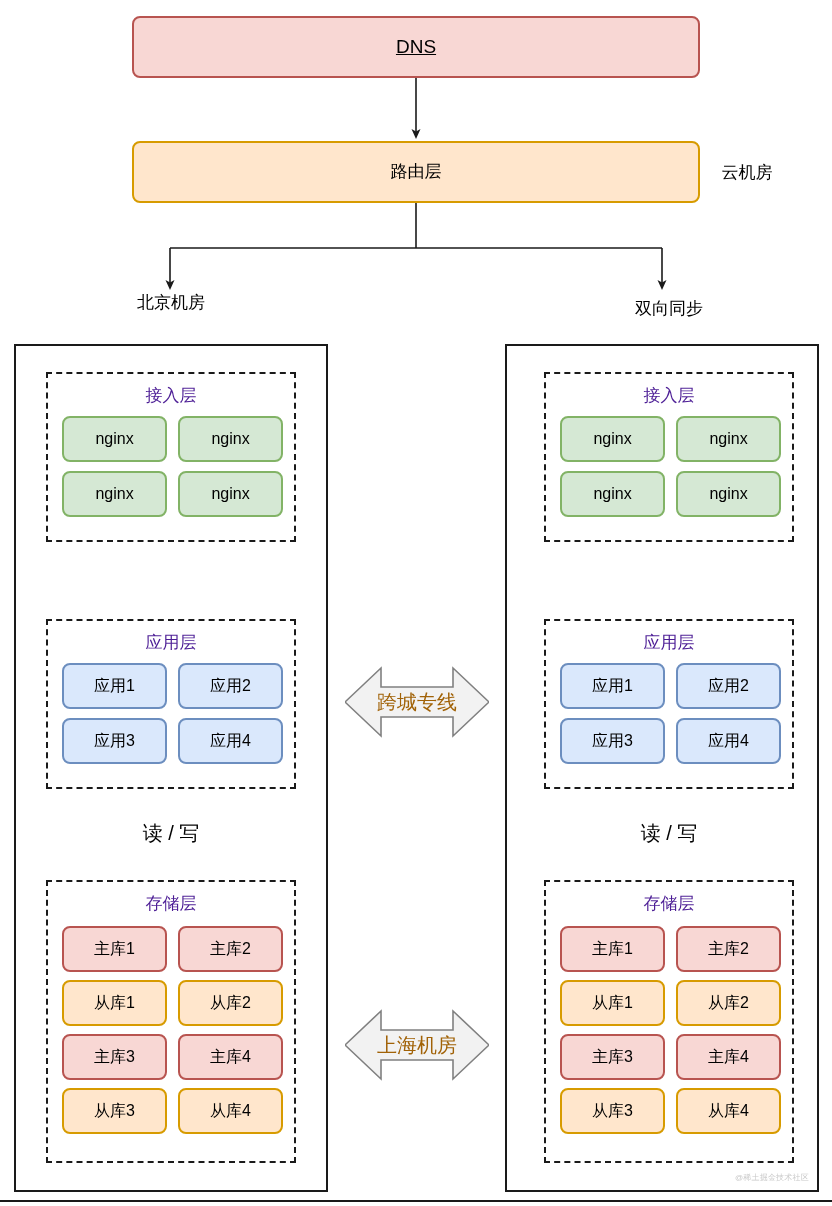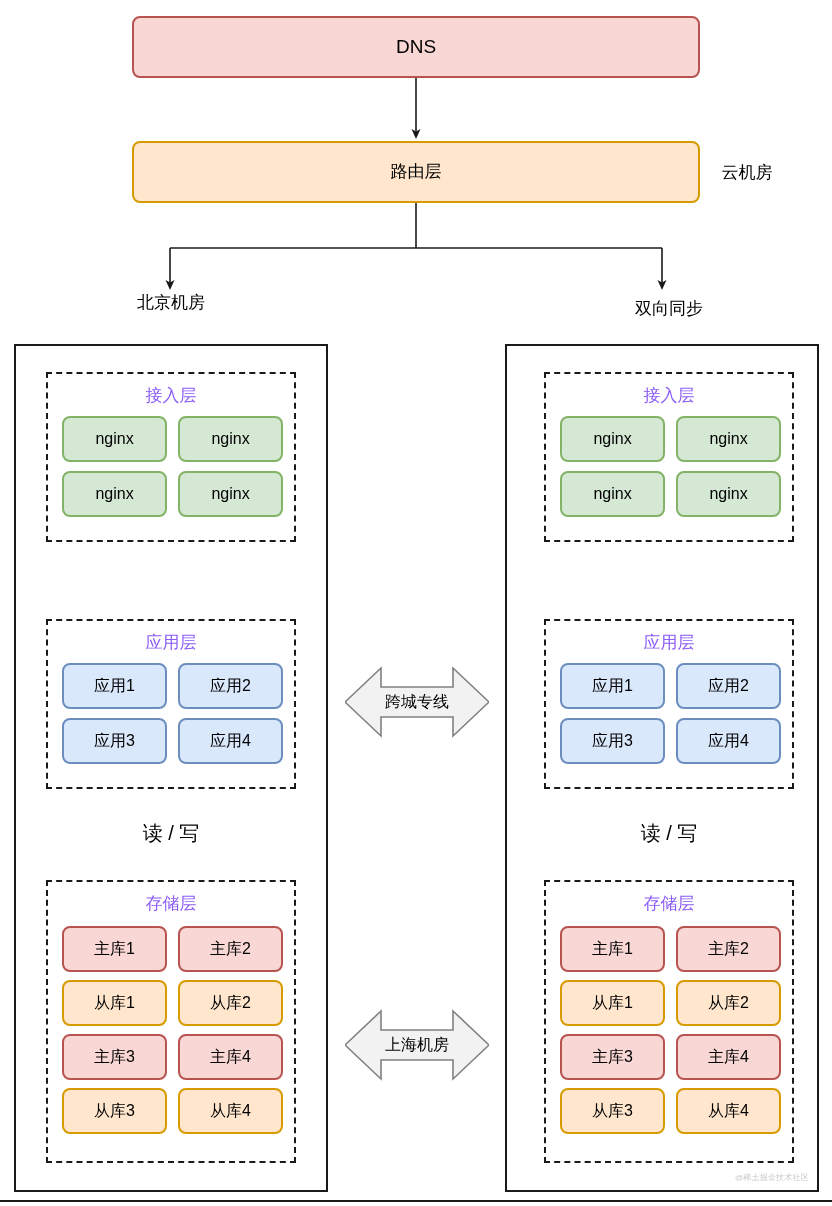--- a/index.html
+++ b/index.html
@@ -45,21 +45,21 @@
   .layer-group {
     border: 2px dashed #1a1a1a;
     background: transparent;
   }
   .layer-title {
     position: absolute;
     left: 0;
     right: 0;
     text-align: center;
     font-size: 17px;
-    color: #8b5cf6;
+    color: #4c1d95;
   }
 
   
   .label {
     white-space: nowrap;
     text-align: center;
     color: #000;
   }
   .label-dc   { font-size: 17px; }
   .label-cloud{ font-size: 17px; }
@@ -79,22 +79,22 @@
 
   
   .biarrow {
     display: flex;
     align-items: center;
     justify-content: center;
   }
   .biarrow svg { position: absolute; left: 0; top: 0; }
   .biarrow span {
     position: relative;
-    font-size: 16px;
-    color: #000000;
+    font-size: 20px;
+    color: #a16207;
   }
 
   .watermark {
     font-size: 8px;
     color: #c9c9c9;
     white-space: nowrap;
     letter-spacing: 0.2px;
   }
   .bottom-rule {
     background: #1a1a1a;
@@ -124,21 +124,21 @@
       <line x1="171" y1="542" x2="171" y2="611" marker-end="url(#ah)"></line>
 
       <line x1="171" y1="790" x2="171" y2="872" marker-end="url(#ah)"></line>
 
       <line x1="669" y1="542" x2="669" y2="611" marker-end="url(#ah)"></line>
 
       <line x1="669" y1="790" x2="669" y2="872" marker-end="url(#ah)"></line>
     </g>
   </svg>
 
-  <div class="abs node node-red title-big" style="left:132px; top:16px; width:568px; height:62px;">
+  <div class="abs node node-red title-big" style="left:132px; top:16px; width:568px; height:62px;text-decoration:underline;">
     <span>DNS</span>
   </div>
 
   <div class="abs node node-orange" style="left:132px; top:141px; width:568px; height:62px; flex-direction:column;">
     <span class="title-mid">路由层</span>
   </div>
 
   <div class="abs label label-cloud" style="left:692px; top:161px; width:110px;">云机房</div>
 
   <div class="abs label label-dc" style="left:111px; top:291px; width:120px;">北京机房</div>

